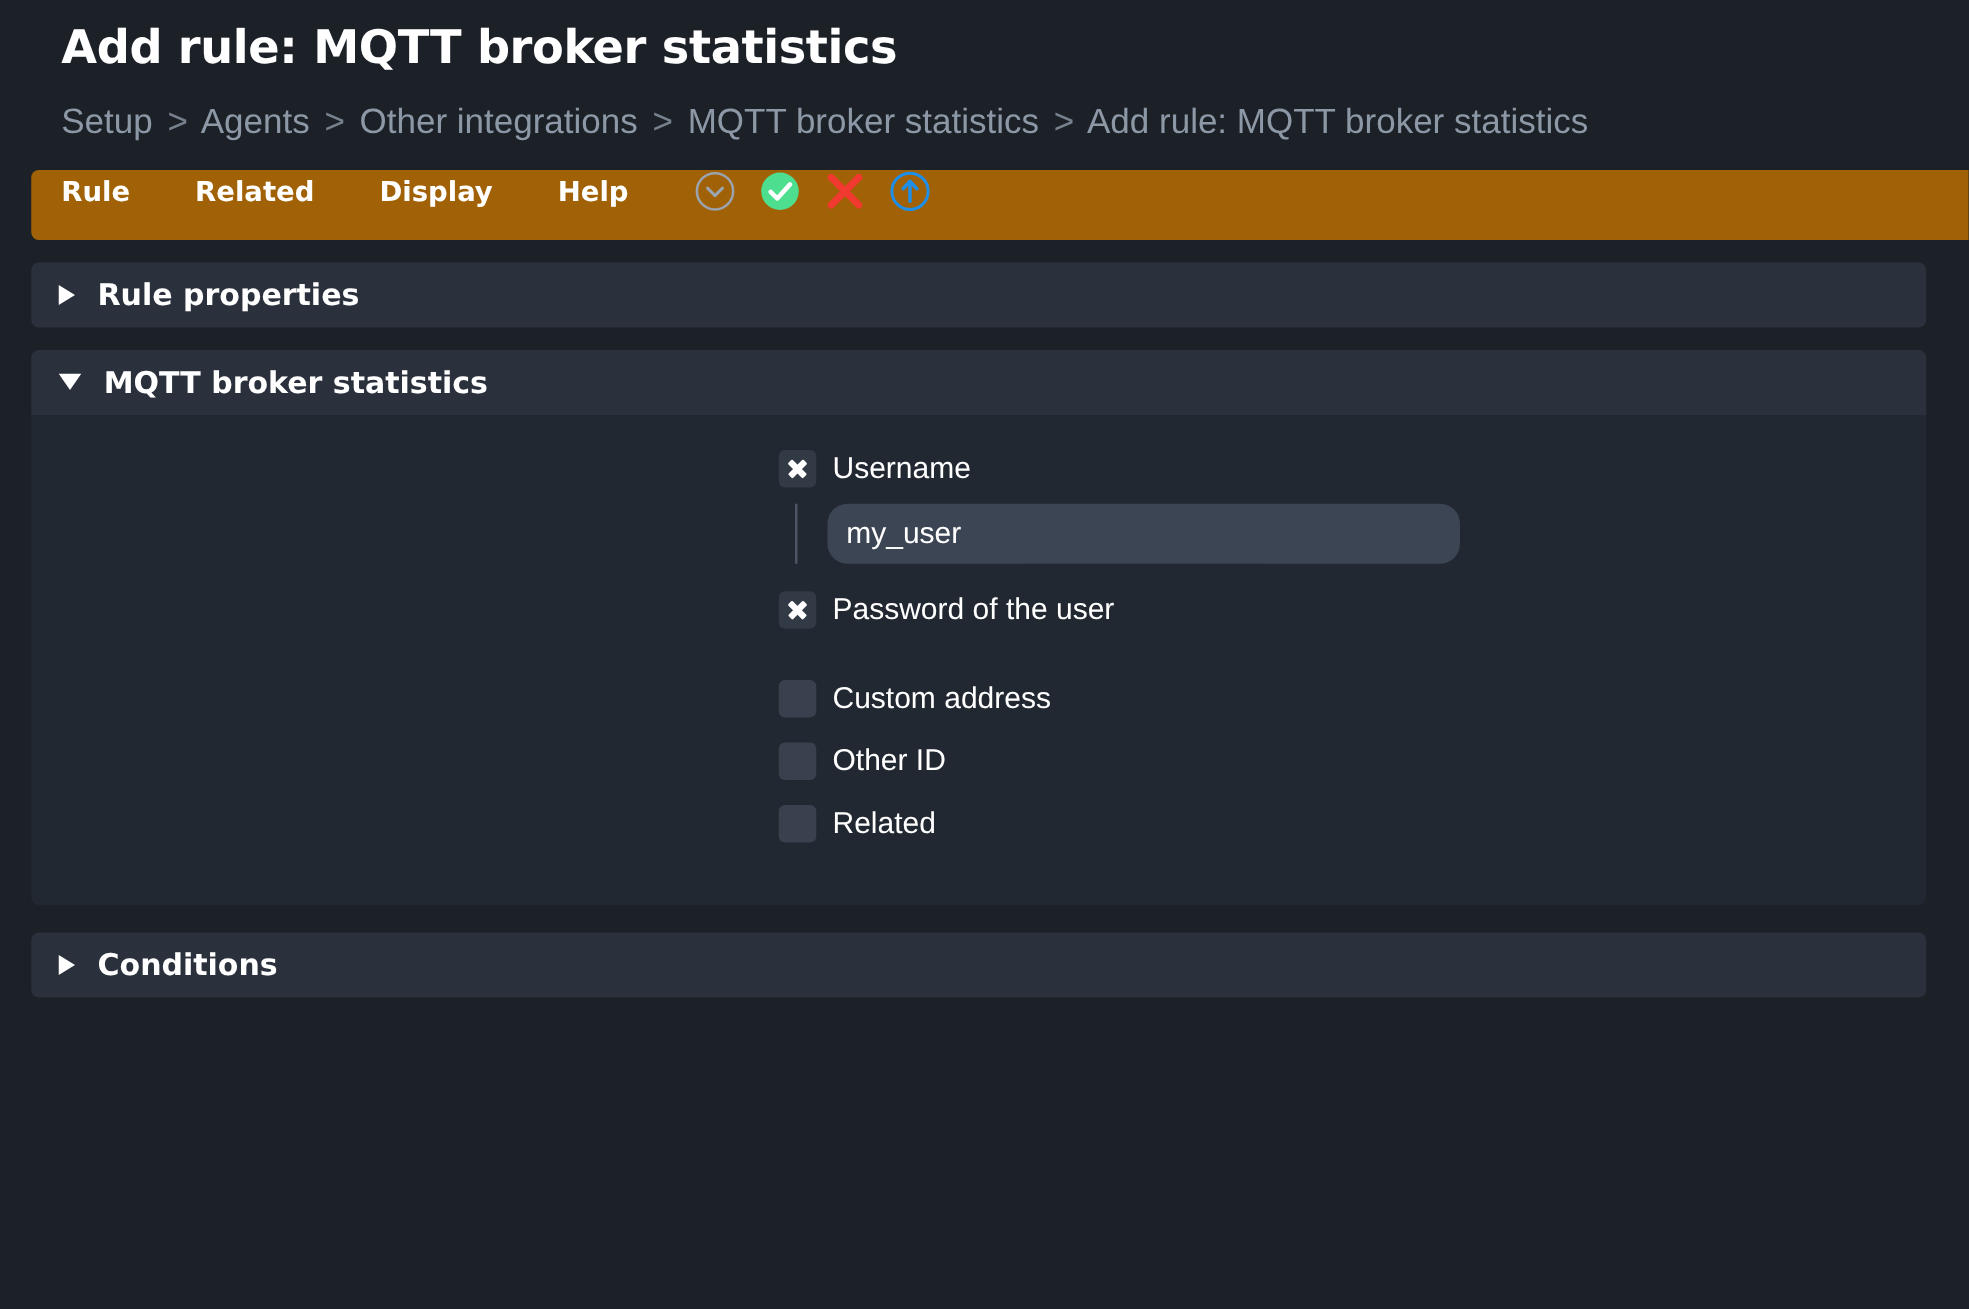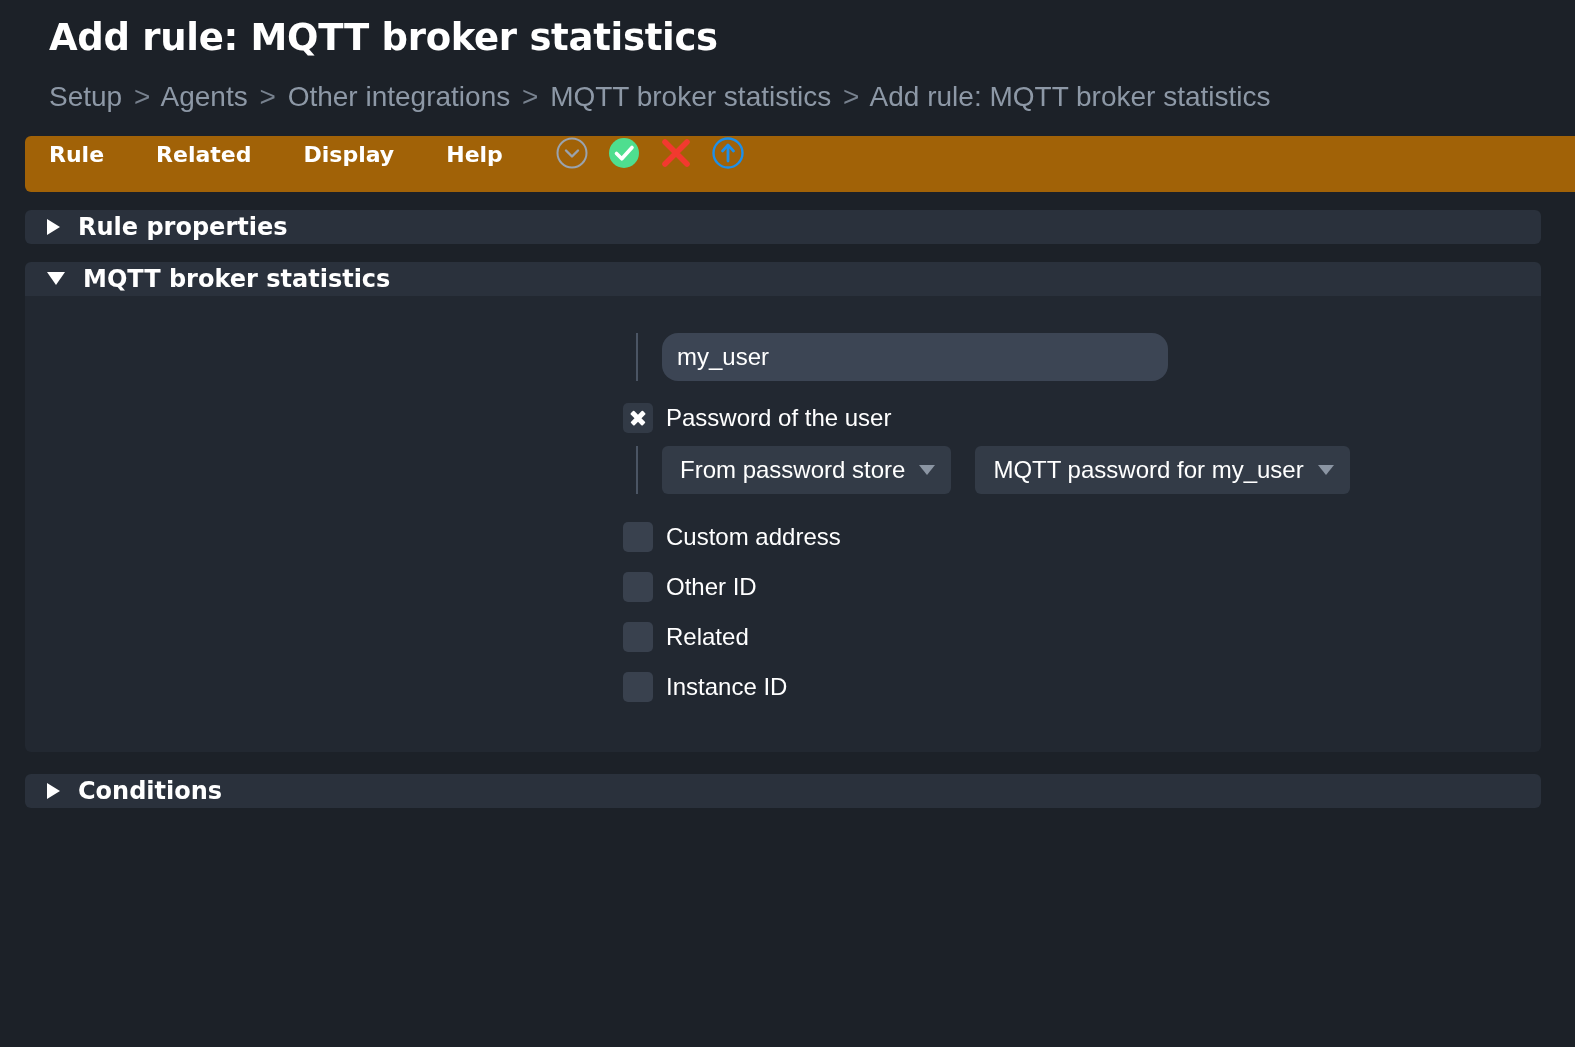--- a/index.html
+++ b/index.html
@@ -62,21 +62,21 @@
   .tool-icons { display: flex; align-items: center; gap: 18px; }
   .tool-ico { width: 34px; height: 34px; display: block; cursor: pointer; }
 
   
   .panel {
     margin: 18px 34px 0 25px;
   }
   .panel-header {
     background: #2a313c;
     border-radius: 6px 6px 0 0;
-    height: 34px;
+    height: 52px;
     display: flex;
     align-items: center;
     padding-left: 22px;
     cursor: pointer;
   }
   .panel-header.collapsed { border-radius: 6px; }
   .panel-tri {
     width: 0; height: 0;
     margin-right: 18px;
     flex: 0 0 auto;
@@ -253,60 +253,50 @@
 </div>
 
 <div class="panel">
   <div class="panel-header">
     <span class="panel-tri tri-down"></span>
     <span class="panel-title">MQTT broker statistics</span>
   </div>
 
   <div class="panel-body">
 
+    <div class="form-row">
+      <span class="cb checked"></span>
+      <span class="cb-label">Username</span>
+    </div>
     <div class="sub-row">
       <span class="guide"></span>
       <input class="text-input" type="text" value="my_user" style="">
     </div>
 
     <div class="form-row">
       <span class="cb checked"></span>
       <span class="cb-label">Password of the user</span>
     </div>
     <div class="sub-row">
       <span class="guide"></span>
-      <div class="dd-wrap">
-        <div class="dropdown">
-          <span class="dd-text">From password store</span>
-          <span class="dd-caret"></span>
-        </div>
-        <div class="dropdown">
-          <span class="dd-text">MQTT password for my_user</span>
-          <span class="dd-caret"></span>
-        </div>
-      </div>
     </div>
 
     <div class="checkbox-stack">
       <div class="form-row">
         <span class="cb unchecked"></span>
         <span class="cb-label">Custom address</span>
       </div>
       <div class="form-row">
         <span class="cb unchecked"></span>
         <span class="cb-label">Other ID</span>
       </div>
       <div class="form-row">
         <span class="cb unchecked"></span>
         <span class="cb-label">Related</span>
       </div>
-      <div class="form-row">
-        <span class="cb unchecked"></span>
-        <span class="cb-label">Instance ID</span>
-      </div>
     </div>
 
   </div>
 </div>
 
 <div class="panel" style="margin-top:22px;">
   <div class="panel-header collapsed">
     <span class="panel-tri tri-right"></span>
     <span class="panel-title">Conditions</span>
   </div>

